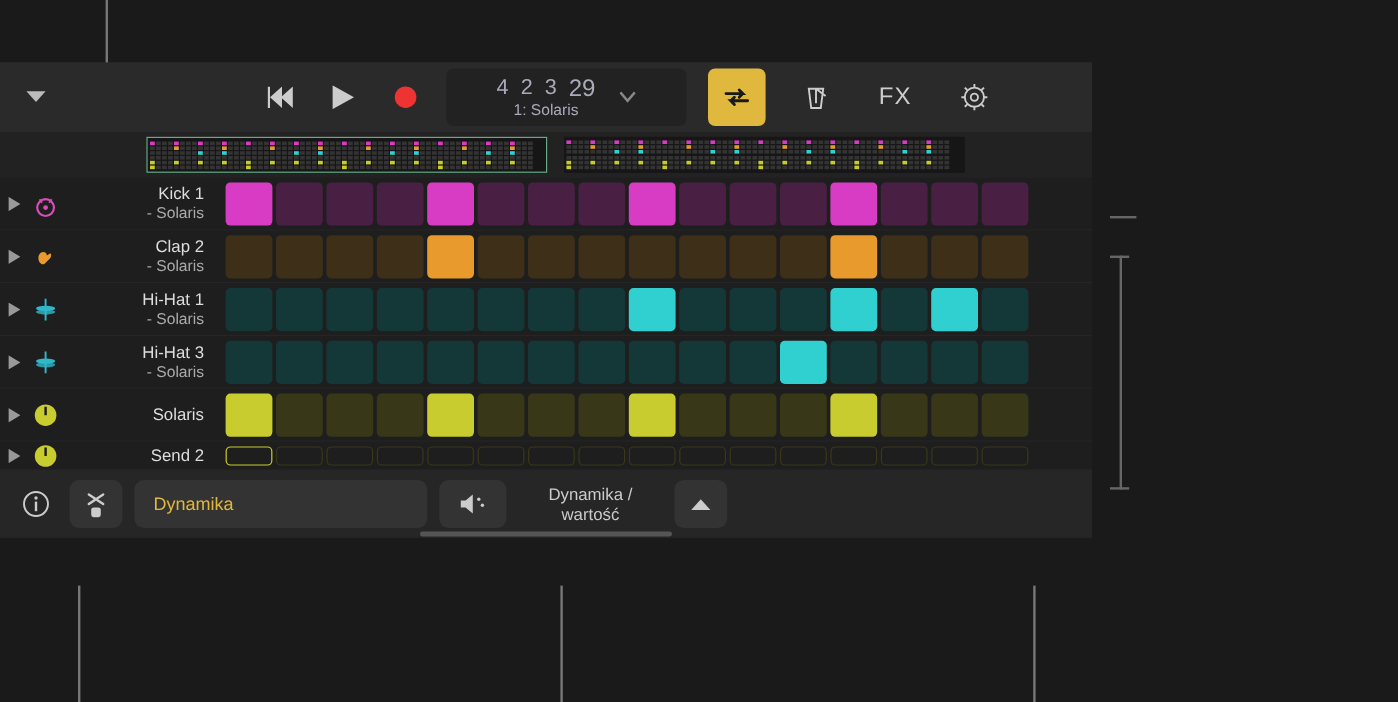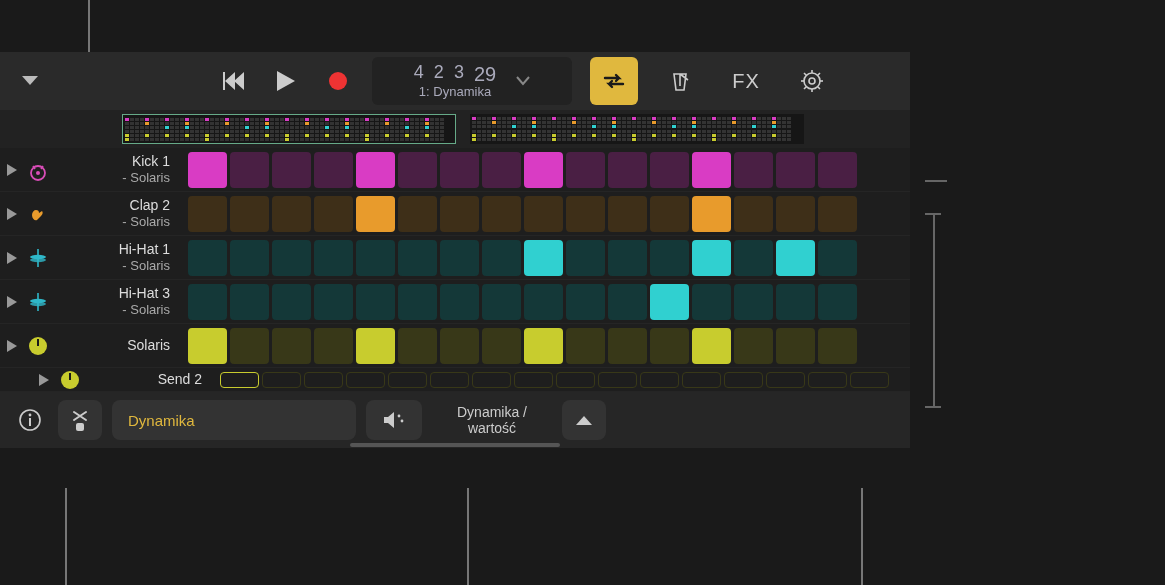--- a/index.html
+++ b/index.html
@@ -69,21 +69,21 @@
         </svg>
     </div>
     <div class="lcd">
       <div class="lcd-col">
         <div class="nums">
           <span>4</span>
           <span>2</span>
           <span>3</span>
           <span class="big">29</span>
         </div>
-        <div class="sub">1: Dynamika</div>
+        <div class="sub">1: Solaris</div>
       </div>
       <span class="chev">
         <svg width="14" height="10" viewBox="0 0 14 10">
             <path d="M1 1l6 7 6-7" stroke="#888" stroke-width="2" fill="none"></path>
           </svg>
       </span>
     </div>
     <div class="right-group">
       <div class="tb-btn active">
         <svg width="24" height="18" viewBox="0 0 24 18">
@@ -1073,21 +1073,21 @@
           <div class="step" style="background: rgb(200, 204, 46);"></div>
           <div class="step" style="background: rgb(56, 56, 24);"></div>
           <div class="step" style="background: rgb(56, 56, 24);"></div>
           <div class="step" style="background: rgb(56, 56, 24);"></div>
           <div class="step" style="background: rgb(200, 204, 46);"></div>
           <div class="step" style="background: rgb(56, 56, 24);"></div>
           <div class="step" style="background: rgb(56, 56, 24);"></div>
           <div class="step" style="background: rgb(56, 56, 24);"></div>
         </div>
       </div>
-      <div class="track" style="height: 24px; padding-left: 32px;">
+      <div class="track" style="height: 24px;">
         <div class="play">
           <svg width="10" height="12" viewBox="0 0 10 12">
             <path d="M0 0v12l10-6z" fill="#999"></path>
           </svg>
         </div>
         <div class="icon">
           <svg width="20" height="20" viewBox="0 0 20 20">
             <circle cx="10" cy="10" r="9" fill="#c8cc2e"></circle>
             <line x1="10" y1="3" x2="10" y2="10" stroke="#1a1a1a" stroke-width="2"></line>
           </svg>

